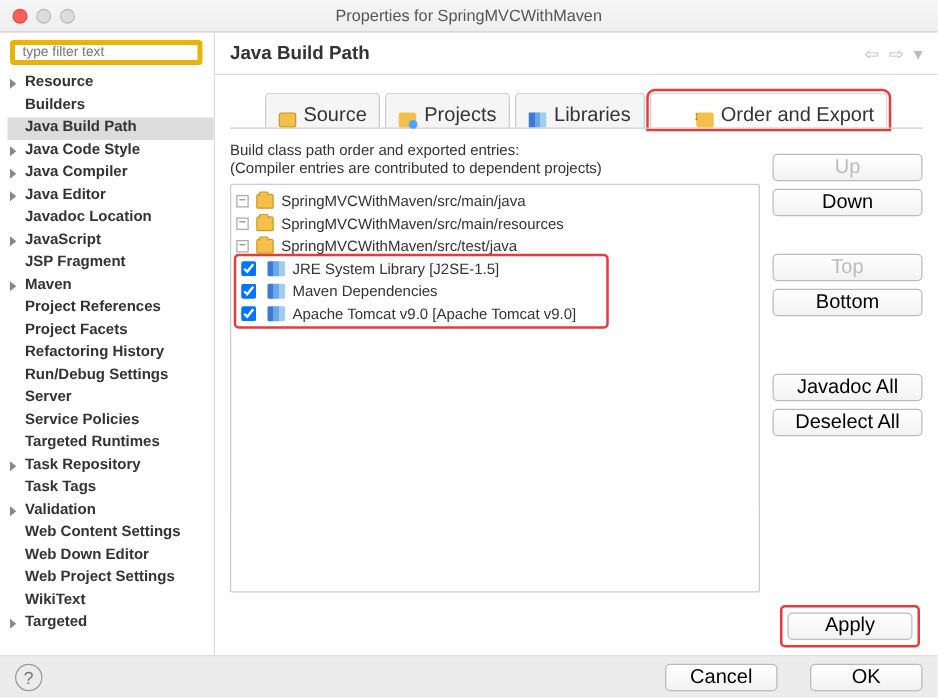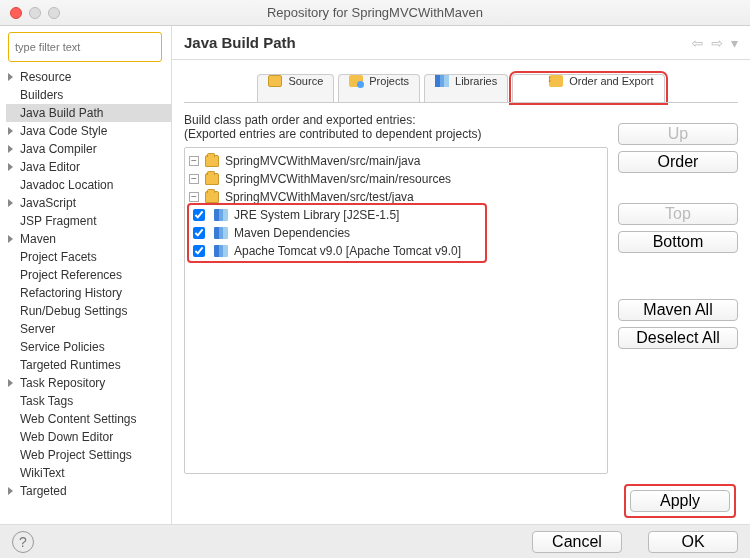--- a/index.html
+++ b/index.html
@@ -8,34 +8,34 @@
 
   .titlebar { height: 26px; background: linear-gradient(#f6f6f6,#eeeeee); border-bottom: 1px solid #d0d0d0; position: relative; display: flex; align-items: center; justify-content: center; }
   .trafficlights { position: absolute; left: 10px; display: flex; gap: 7px; }
   .dot { width: 12px; height: 12px; border-radius: 50%; }
   .dot.red { background: #ff5f57; border: .5px solid #e04840; }
   .dot.gray { background: #ddd; border: .5px solid #bbb; }
   .title { font-size: 13px; color: #555; }
 
   .body { display: flex; height: 498px; background: #fff; }
   .sidebar { width: 172px; border-right: 1px solid #ddd; background: #fff; padding: 6px 0 6px 6px; overflow: hidden; }
-  .filter { width: 154px; height: 30px; margin: 0 0 6px 2px; border: 1px solid #eab308; border-radius: 3px; padding: 2px 6px; font-size: 11px; color: #aaa; background: #fff; }
+  .filter { width: 154px; height: 20px; margin: 0 0 6px 2px; border: 4px solid #eab308; border-radius: 3px; padding: 2px 6px; font-size: 11px; color: #aaa; background: #fff; }
   .tree { list-style: none; margin: 0; padding: 0; }
-  .tree li { display: flex; align-items: center; height: 18px; padding-left: 14px; position: relative; white-space: nowrap; cursor: default; }
+  .tree li { display: flex; height: 18px; padding-left: 14px; position: relative; white-space: nowrap; cursor: default; font-weight: bold; }
   .tree li.selected { background: #dcdcdc; }
   .tree li .twisty { position: absolute; left: 2px; width: 0; height: 0; border-top: 4px solid transparent; border-bottom: 4px solid transparent; border-left: 5px solid #888; top: 5px; }
 
   .main { flex: 1; display: flex; flex-direction: column; background: #fff; }
   .header { display: flex; align-items: center; padding: 8px 12px 4px; }
   .header h2 { margin: 0; font-size: 15px; font-weight: 600; flex: 1; }
   .header .navicons { display: flex; gap: 8px; color: #bbb; font-size: 14px; }
   .rule { height: 1px; background: #ddd; margin: 4px 0 0; }
 
   .tabbar { display: flex; align-items: flex-end; justify-content: center; height: 42px; gap: 4px; padding-top: 10px; }
-  .tab { height: 28px; display: inline-flex; align-items: flex-start; gap: 6px; padding: 0 10px; border: 1px solid #ccc; border-bottom: none; border-radius: 4px 4px 0 0; background: #f5f5f5; font-size: 11px; }
+  .tab { height: 28px; display: inline-flex; align-items: flex-end; gap: 6px; padding: 0 10px; border: 1px solid #ccc; border-bottom: none; border-radius: 4px 4px 0 0; background: #f5f5f5; font-size: 16px; }
   .tab.active { background: #fff; }
   .tab.hl { outline: 2px solid #e63b3b; outline-offset: 1px; padding-left: 36px; }
   .tabline { height: 1px; background: #ccc; margin: 0 12px; }
 
   .content { display: flex; padding: 10px 12px; gap: 10px; flex: 1; }
   .leftcol { flex: 1; display: flex; flex-direction: column; }
   .desc { margin-bottom: 6px; }
   .listwrap { flex: 1; border: 1px solid #ccc; border-radius: 2px; padding: 4px 0; position: relative; background: #fff; }
   .entry { display: flex; align-items: center; height: 18px; padding: 0 4px; gap: 6px; }
   .expander { width: 10px; text-align: center; font-size: 10px; border: 1px solid #aaa; line-height: 8px; height: 10px; color: #666; }
@@ -66,21 +66,21 @@
 </style>
 </head>
 <body>
 
 <div class="titlebar">
   <div class="trafficlights">
     <div class="dot red"></div>
     <div class="dot gray"></div>
     <div class="dot gray"></div>
   </div>
-  <div class="title">Repository for SpringMVCWithMaven</div>
+  <div class="title">Properties for SpringMVCWithMaven</div>
 </div>
 
 <div class="body">
   <div class="sidebar">
     <input class="filter" placeholder="type filter text" style="">
     <ul class="tree" id="tree">
         <li>
           <span class="twisty"></span>
           <span>Resource</span>
         </li>
@@ -110,46 +110,50 @@
           <span>JavaScript</span>
         </li>
         <li>
           <span>JSP Fragment</span>
         </li>
         <li>
           <span class="twisty"></span>
           <span>Maven</span>
         </li>
         <li>
+          <span>Project References</span>
+        </li>
+        <li>
           <span>Project Facets</span>
         </li>
         <li>
-          <span>Project References</span>
-        </li>
-        <li>
           <span>Refactoring History</span>
         </li>
         <li>
           <span>Run/Debug Settings</span>
         </li>
         <li>
           <span>Server</span>
         </li>
         <li>
           <span>Service Policies</span>
         </li>
         <li>
           <span>Targeted Runtimes</span>
         </li>
         <li>
           <span class="twisty"></span>
           <span>Task Repository</span>
         </li>
         <li>
           <span>Task Tags</span>
+        </li>
+        <li>
+          <span class="twisty"></span>
+          <span>Validation</span>
         </li>
         <li>
           <span>Web Content Settings</span>
         </li>
         <li>
           <span>Web Down Editor</span>
         </li>
         <li>
           <span>Web Project Settings</span>
         </li>
@@ -191,21 +195,21 @@
           <span class="tabicon ord"></span>
           <span>Order and Export</span>
         </div>
       </div>
     <div class="tabline"></div>
 
     <div class="content">
       <div class="leftcol">
         <div class="desc">
           <div>Build class path order and exported entries:</div>
-          <div>(Exported entries are contributed to dependent projects)</div>
+          <div>(Compiler entries are contributed to dependent projects)</div>
         </div>
         <div class="listwrap" id="listwrap">
           <div class="redbox" id="redbox" style="left: 2px; top: 55px; width: 300px; height: 60px;"></div>
         <div class="entry">
               <span class="expander">−</span>
               <span class="foldericon"></span>
               <span>SpringMVCWithMaven/src/main/java</span>
             </div>
             <div class="entry">
               <span class="expander">−</span>
@@ -230,26 +234,26 @@
             <div class="entry">
               <input type="checkbox" class="check" checked="" style="">
               <span class="libicon"></span>
               <span>Apache Tomcat v9.0 [Apache Tomcat v9.0]</span>
             </div>
           </div>
       </div>
       <div class="btncol">
         <div style="height:4px"></div>
         <button class="btn" disabled="">Up</button>
-        <button class="btn">Order</button>
+        <button class="btn">Down</button>
         <div style="height:18px"></div>
         <button class="btn" disabled="">Top</button>
         <button class="btn">Bottom</button>
         <div style="height:34px"></div>
-        <button class="btn">Maven All</button>
+        <button class="btn">Javadoc All</button>
         <button class="btn">Deselect All</button>
       </div>
     </div>
 
     <div class="applyrow">
       <div class="applybox">
         <button class="btn" style="width:100px">Apply</button>
       </div>
     </div>
   </div>

